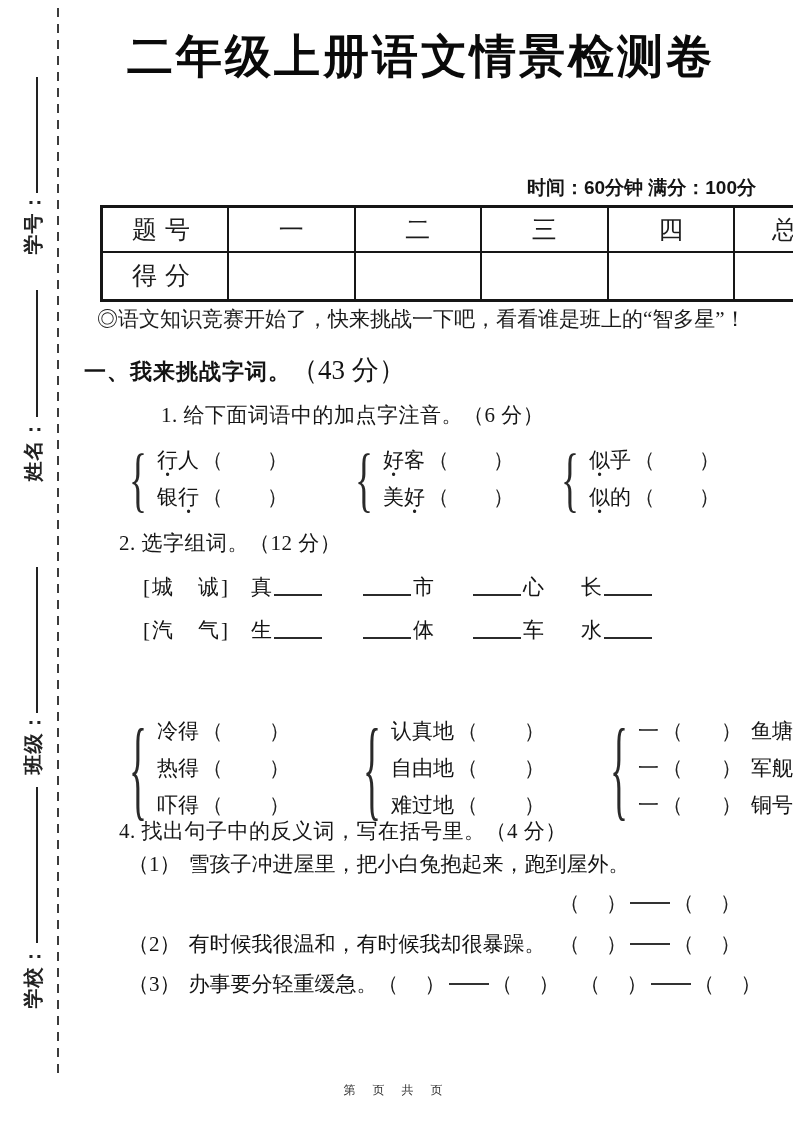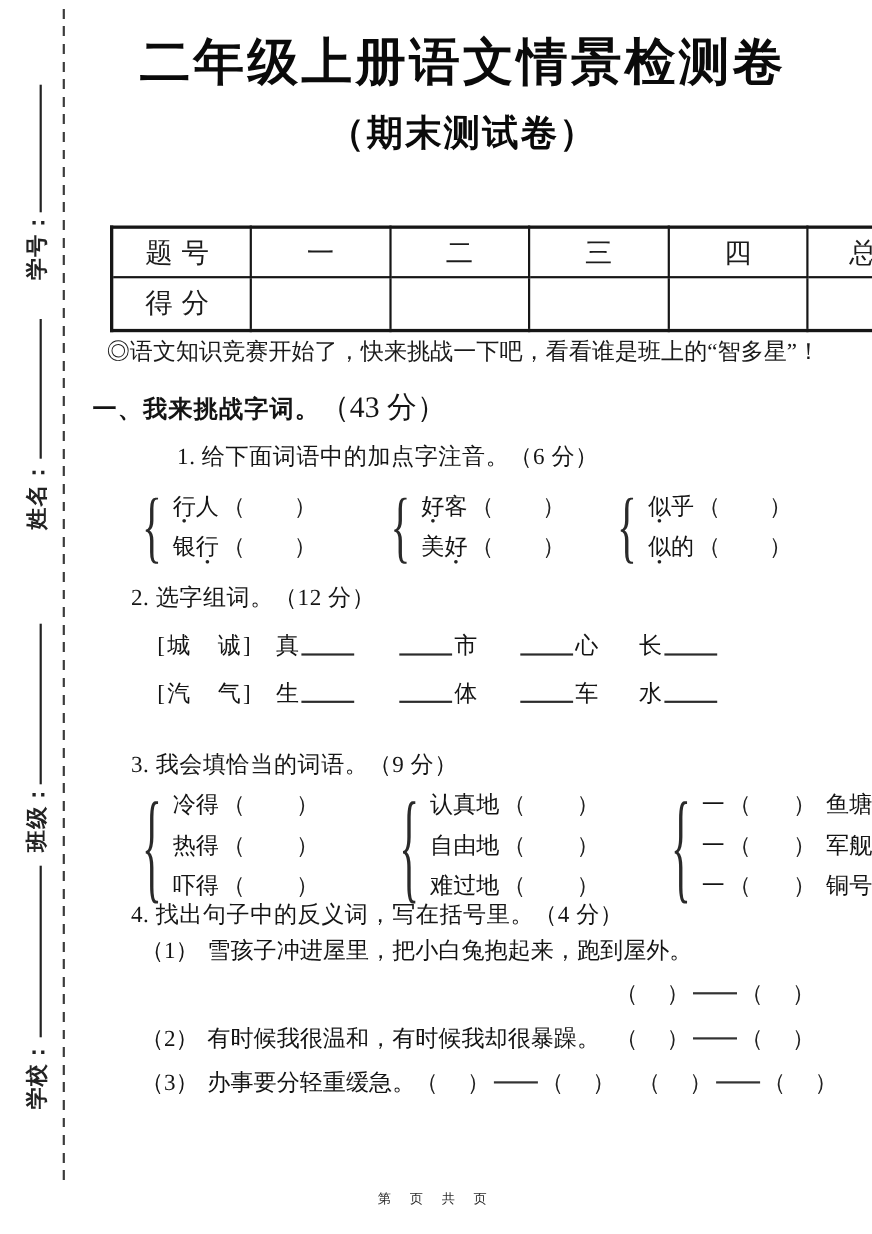--- a/index.html
+++ b/index.html
@@ -124,21 +124,21 @@
   <div class="mlabel" style="top:210px;">学号：</div>
   <div class="mlabel" style="top:437px;">姓名：</div>
   <div class="mlabel" style="top:730px;">班级：</div>
   <div class="mlabel" style="top:964px;">学校：</div>
   <div class="mline" style="top:77px;height:116px;"></div>
   <div class="mline" style="top:290px;height:127px;"></div>
   <div class="mline" style="top:567px;height:146px;"></div>
   <div class="mline" style="top:787px;height:156px;"></div>
 
   <div class="title">二年级上册语文情景检测卷</div>
-  <div class="subtitle">（期末测试卷）</div>
+  <div class="timescore">时间：60分钟 满分：100分</div>
 
   <table class="scoretable">
     <tbody id="score-tbody">
         <tr>
           <td class="labelcell">题号</td>
           <td>一</td>
           <td>二</td>
           <td>三</td>
           <td>四</td>
           <td>总分</td>
@@ -226,21 +226,20 @@
       </div>
       <div class="q2row">
         <span class="choices">[汽　气]</span>
         <span class="q2item"><span>生</span><span class="blank"></span></span>
         <span class="q2item"><span class="blank"></span><span>体</span></span>
         <span class="q2item"><span class="blank"></span><span>车</span></span>
         <span class="q2item"><span>水</span><span class="blank"></span></span>
       </div>
     </div>
 
-  <div class="qtitle" id="q3-title">3. 我会填恰当的词语。（9 分）</div>
   <div class="grouprow" id="q3-groups">
       <div class="qgroup">
         <span class="brace b3">{</span>
         <div class="grows">
           <div class="grow">
             <span class="word">冷得</span>
             <span class="po">（</span>
             <span class="gap g46"></span>
             <span class="pc">）</span>
           </div>

